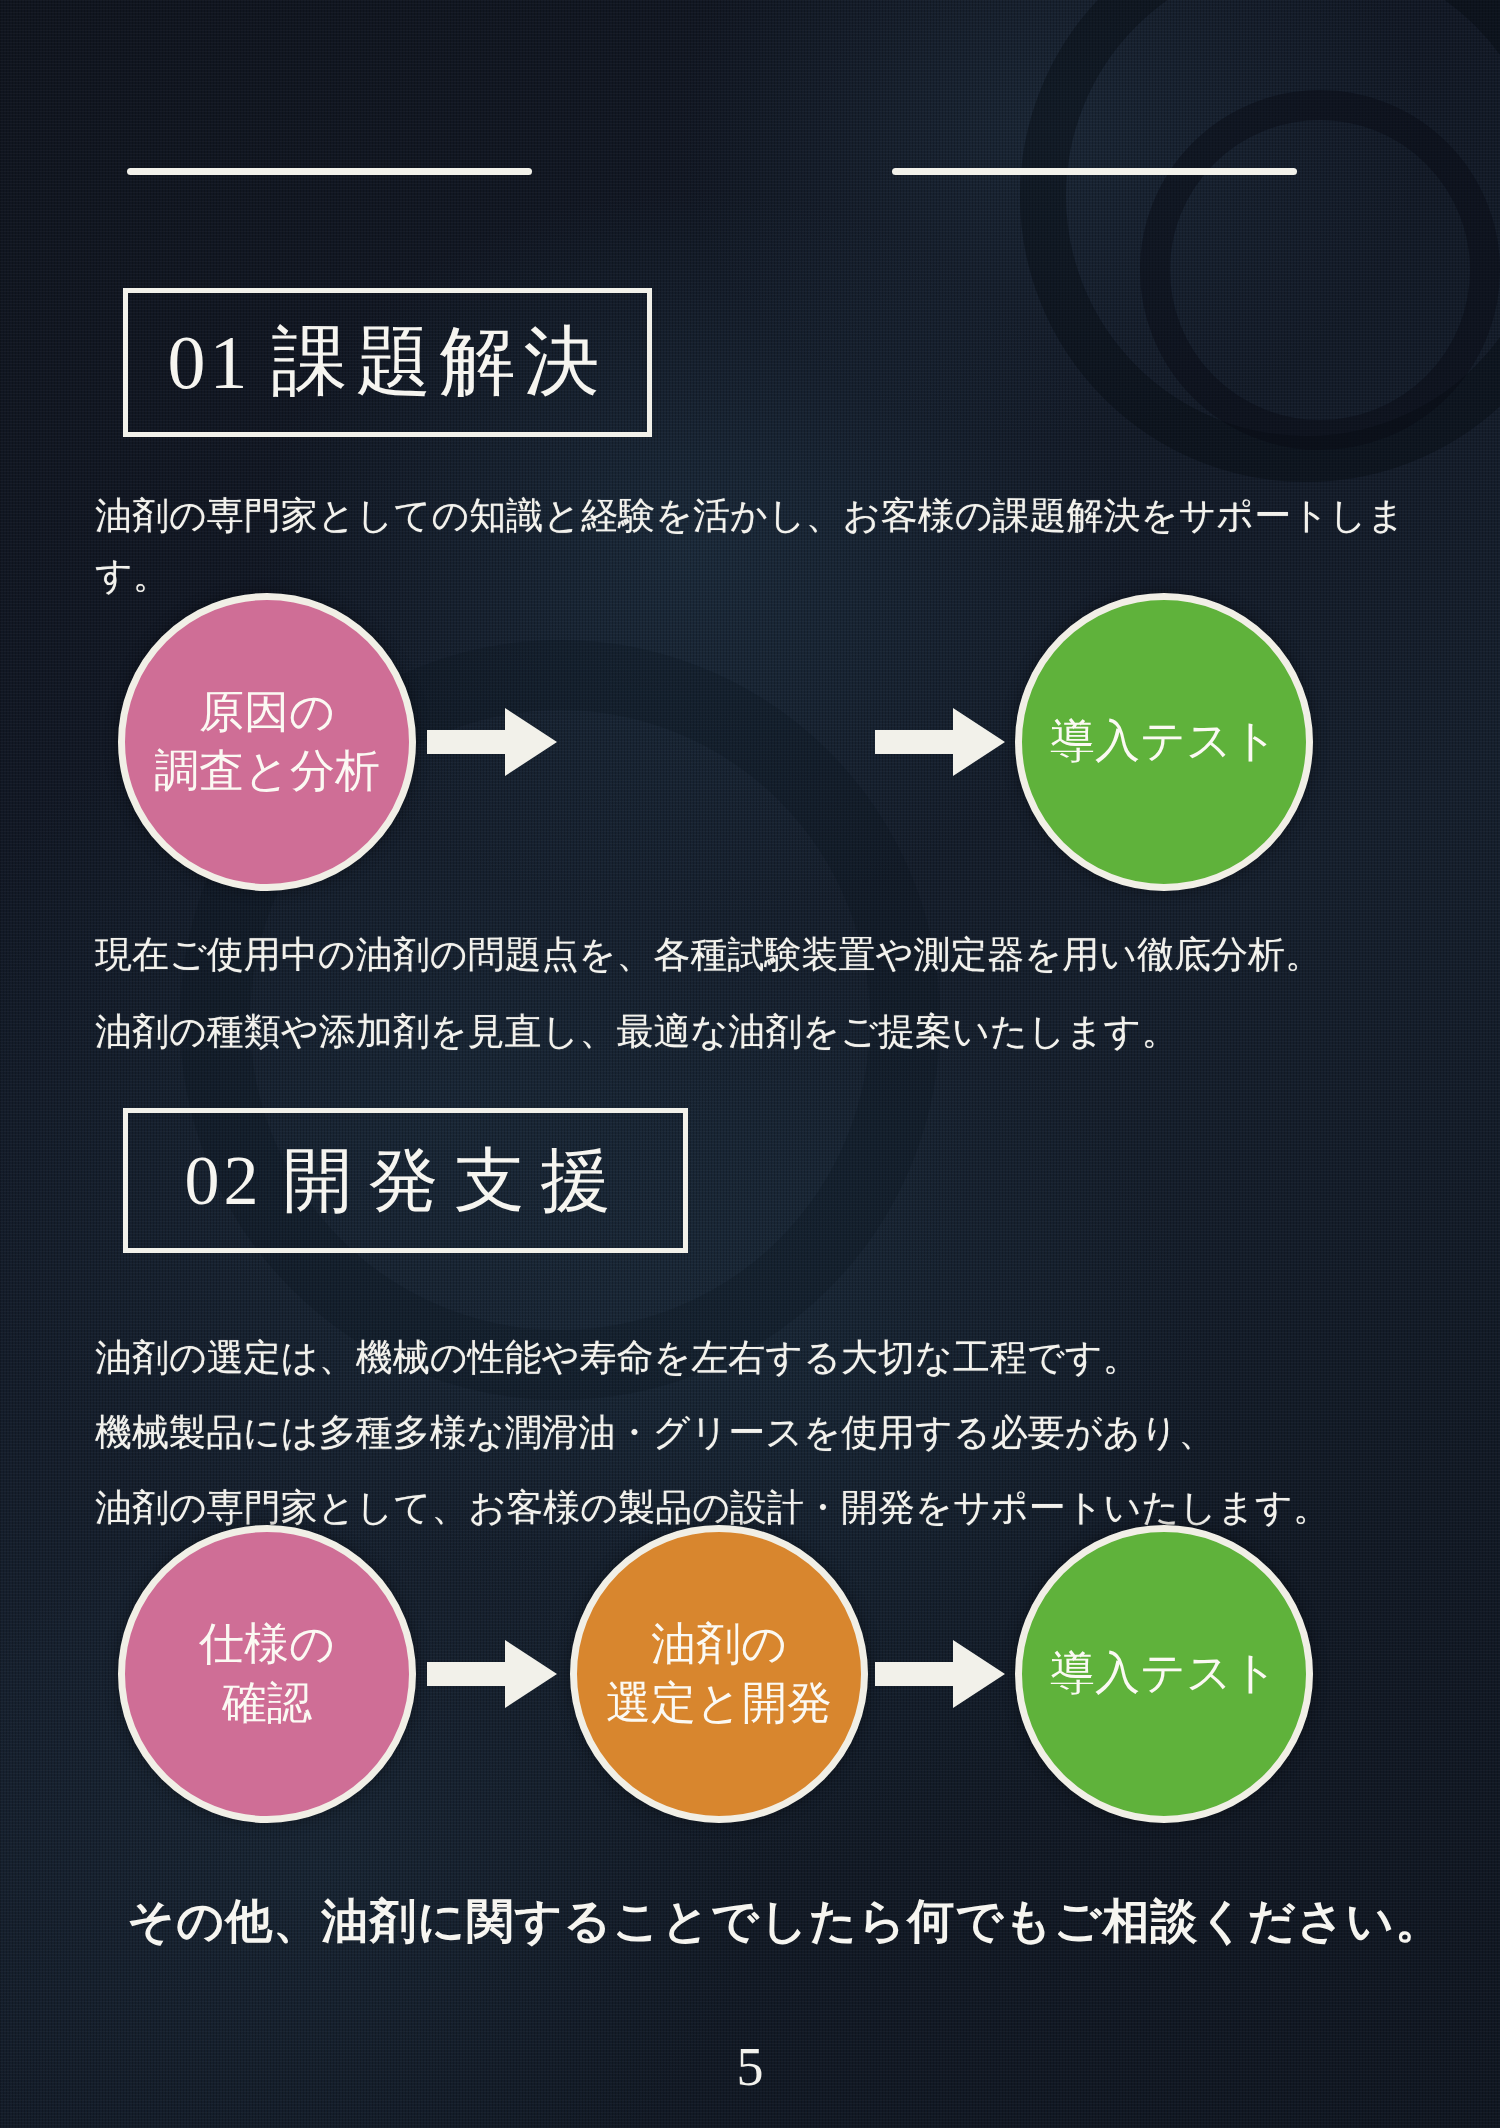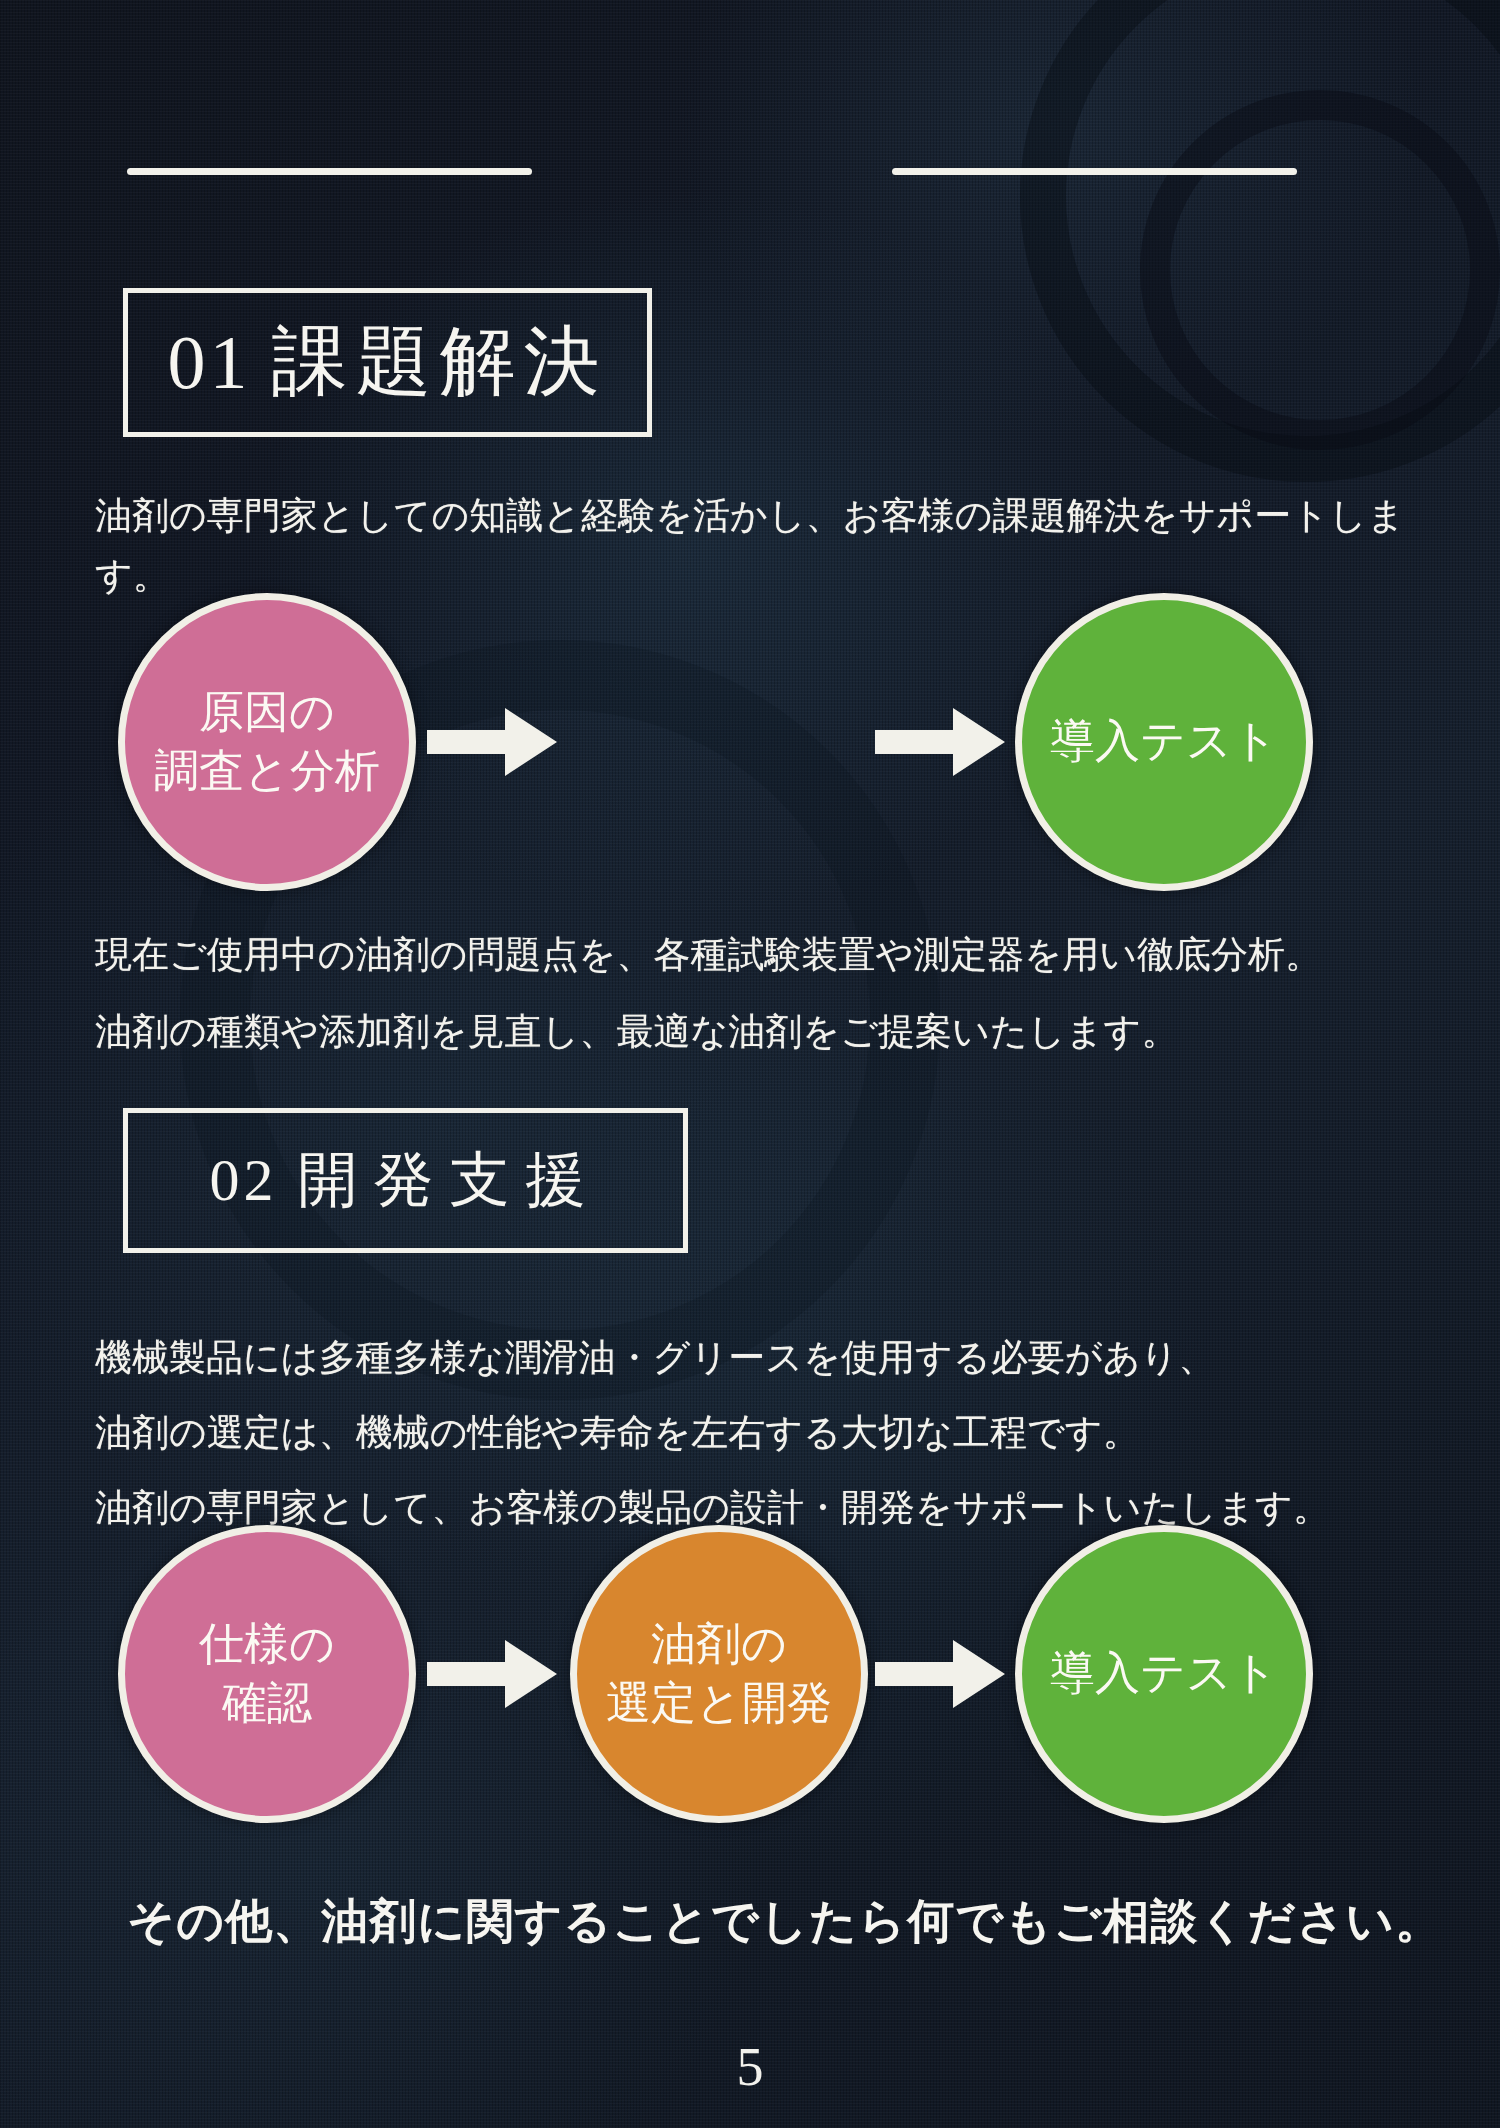--- a/index.html
+++ b/index.html
@@ -50,21 +50,21 @@
   .heading-box {
     position:absolute; left:123px;
     border:5px solid #f2f1ea;
     box-sizing:border-box;
     display:flex; align-items:center; justify-content:center;
     font-family:"Liberation Serif","DejaVu Serif", serif;
     color:#f6f5f0;
     white-space:nowrap;
   }
   .heading-box.h01 { top:288px; width:529px; height:149px; font-size:76px; }
-  .heading-box.h02 { top:1108px; width:565px; height:145px; font-size:60px; }
+  .heading-box.h02 { top:1108px; width:565px; height:145px; font-size:70px; }
   .heading-box .num { margin-right:20px; letter-spacing:4px; }
   .heading-box.h01 .kanji { letter-spacing:8px; }
   .heading-box.h02 .kanji { letter-spacing:16px; }
 
   
   .para { position:absolute; left:95px; width:1360px; font-size:37px; color:#f3f2ed; text-shadow:0 0 1px rgba(243,242,237,0.55); }
   .para .line { display:block; }
   .para.p-intro1 { top:486px; line-height:60px; }
   .para.p-body1  { top:916px; line-height:77px; }
   .para.p-intro2 { top:1320px; line-height:75px; }
@@ -156,22 +156,22 @@
     <span class="line">現在ご使用中の油剤の問題点を、各種試験装置や測定器を用い徹底分析。</span>
     <span class="line">油剤の種類や添加剤を見直し、最適な油剤をご提案いたします。</span>
   </div>
 
   <div class="heading-box h02">
     <span class="num">02</span>
     <span class="kanji">開発支援</span>
   </div>
 
   <div class="para p-intro2">
+    <span class="line">油剤の選定は、機械の性能や寿命を左右する大切な工程です。</span>
     <span class="line">機械製品には多種多様な潤滑油・グリースを使用する必要があり、</span>
-    <span class="line">油剤の選定は、機械の性能や寿命を左右する大切な工程です。</span>
     <span class="line">油剤の専門家として、お客様の製品の設計・開発をサポートいたします。</span>
   </div>
 
   <div class="flow f2">
     <div class="circle pink c1">
       <span>仕様の</span>
       <span>確認</span>
     </div>
     <div class="flow-arrow a1">
       <svg viewBox="0 0 130 68">

